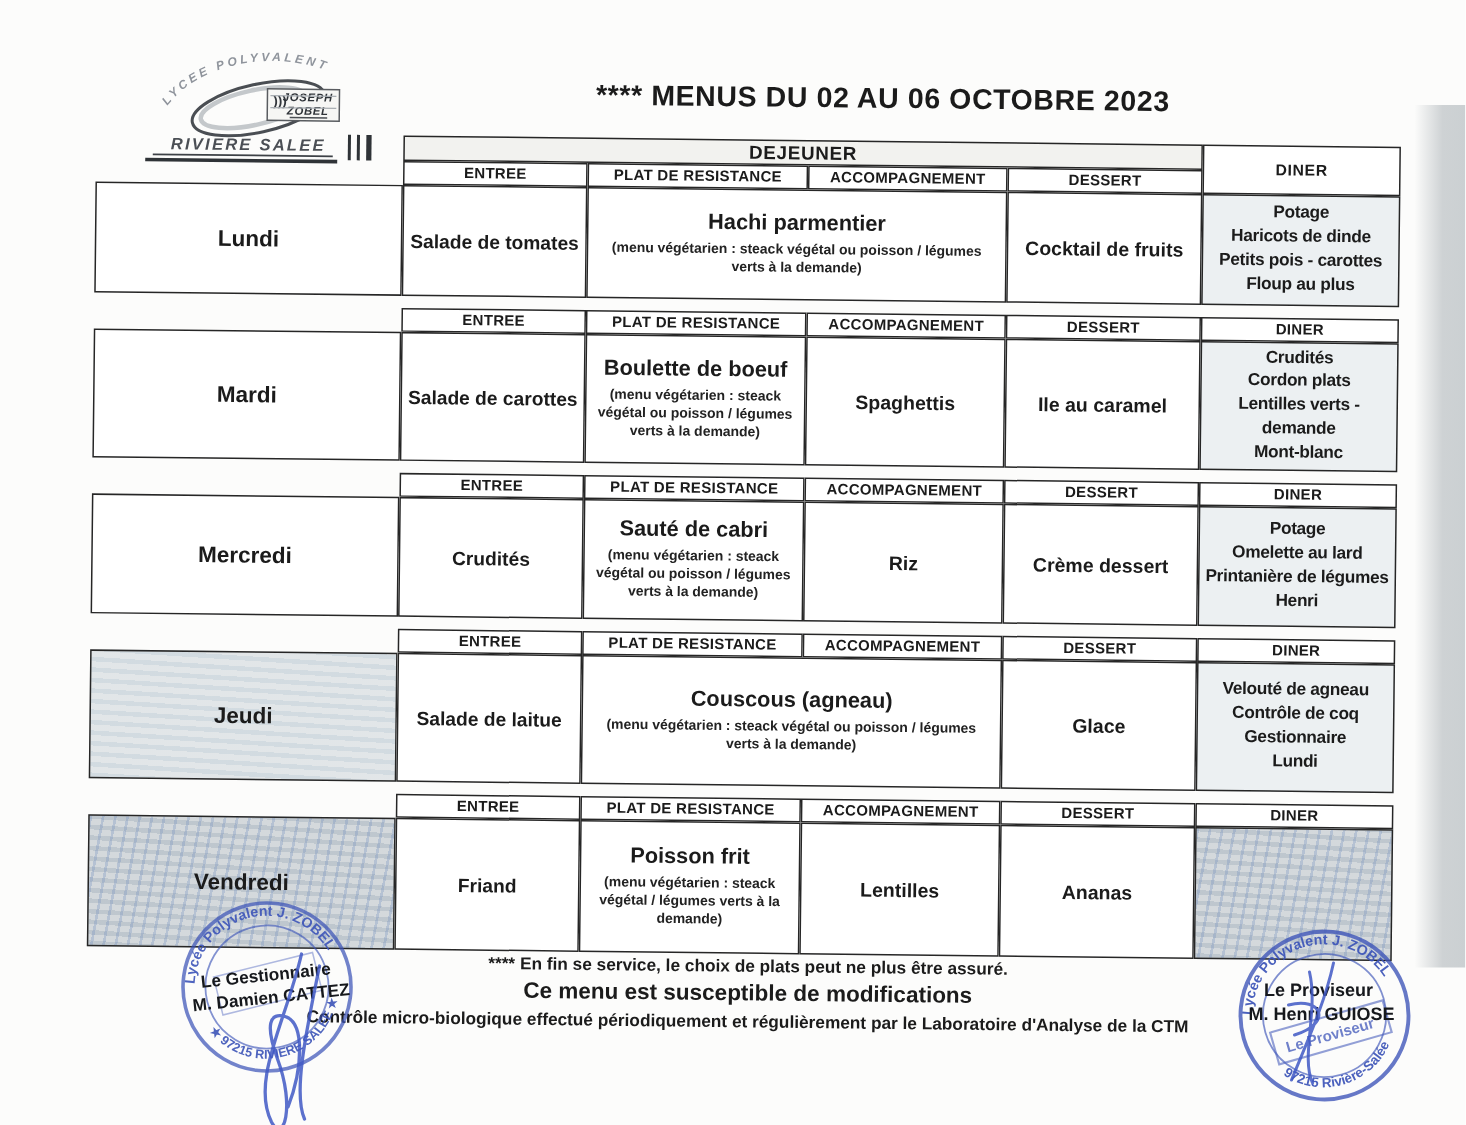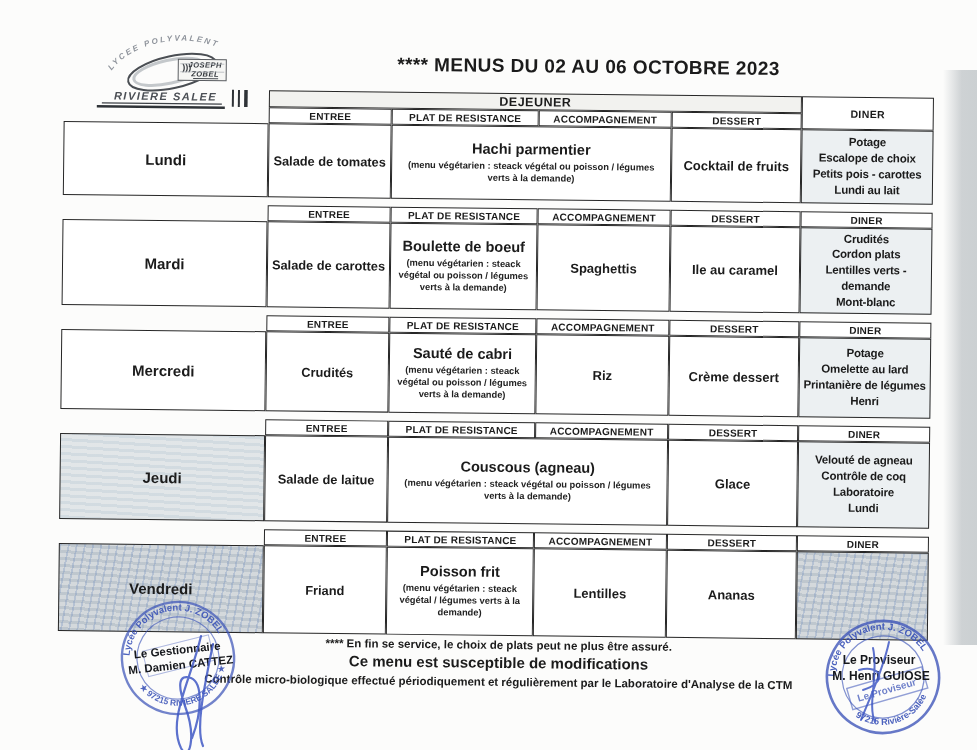--- a/index.html
+++ b/index.html
@@ -97,23 +97,23 @@
             <div class="cell strip-label" style="grid-area: 2 / 5;">DESSERT</div>
             <div class="cell day-cell" style="grid-area: 3 / 1;">Lundi</div>
             <div class="cell entree-cell" style="grid-area: 3 / 2;">Salade de tomates</div>
             <div class="cell plat-cell" style="grid-area: 3 / 3 / auto / 5;">
               <div class="plat-title">Hachi parmentier</div>
               <div class="plat-note">(menu végétarien : steack végétal ou poisson / légumes verts à la demande)</div>
             </div>
             <div class="cell dessert-cell" style="grid-area: 3 / 5;">Cocktail de fruits</div>
             <div class="cell diner-cell diner-tint" style="grid-area: 3 / 6;">
               <div class="diner-line">Potage</div>
-              <div class="diner-line">Escalope de choix</div>
+              <div class="diner-line">Haricots de dinde</div>
               <div class="diner-line">Petits pois - carottes</div>
-              <div class="diner-line">Lundi au lait</div>
+              <div class="diner-line">Floup au plus</div>
             </div>
           </div>
         </div>
         <div class="block">
           <div class="tgrid" style="grid-template-rows: 16px 86px;">
             <div class="spacer" style="grid-area: 1 / 1;"></div>
             <div class="cell strip-label" style="grid-area: 1 / 2;">ENTREE</div>
             <div class="cell strip-label" style="grid-area: 1 / 3;">PLAT DE RESISTANCE</div>
             <div class="cell strip-label" style="grid-area: 1 / 4;">ACCOMPAGNEMENT</div>
             <div class="cell strip-label" style="grid-area: 1 / 5;">DESSERT</div>
@@ -170,21 +170,21 @@
             <div class="cell day-cell shade-light" style="grid-area: 2 / 1;">Jeudi</div>
             <div class="cell entree-cell" style="grid-area: 2 / 2;">Salade de laitue</div>
             <div class="cell plat-cell" style="grid-area: 2 / 3 / auto / 5;">
               <div class="plat-title">Couscous (agneau)</div>
               <div class="plat-note">(menu végétarien : steack végétal ou poisson / légumes verts à la demande)</div>
             </div>
             <div class="cell dessert-cell" style="grid-area: 2 / 5;">Glace</div>
             <div class="cell diner-cell diner-tint" style="grid-area: 2 / 6;">
               <div class="diner-line">Velouté de agneau</div>
               <div class="diner-line">Contrôle de coq</div>
-              <div class="diner-line">Laboratoire</div>
+              <div class="diner-line">Gestionnaire</div>
               <div class="diner-line">Lundi</div>
             </div>
           </div>
         </div>
         <div class="block">
           <div class="tgrid" style="grid-template-rows: 16px 88px;">
             <div class="spacer" style="grid-area: 1 / 1;"></div>
             <div class="cell strip-label" style="grid-area: 1 / 2;">ENTREE</div>
             <div class="cell strip-label" style="grid-area: 1 / 3;">PLAT DE RESISTANCE</div>
             <div class="cell strip-label" style="grid-area: 1 / 4;">ACCOMPAGNEMENT</div>

